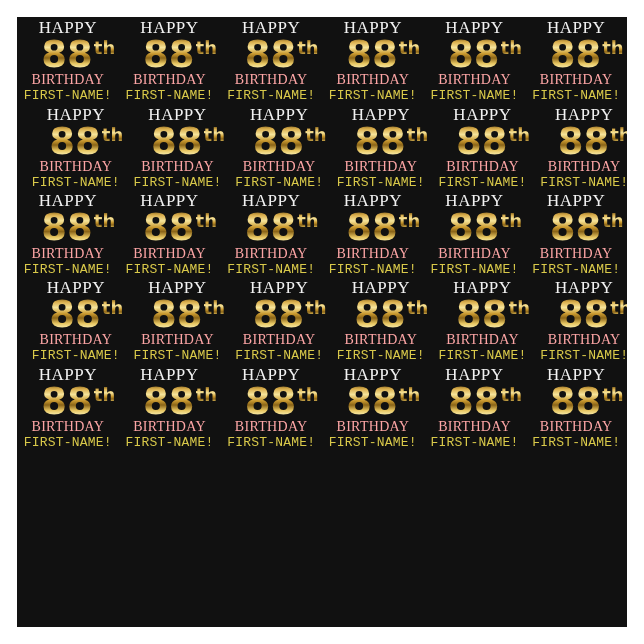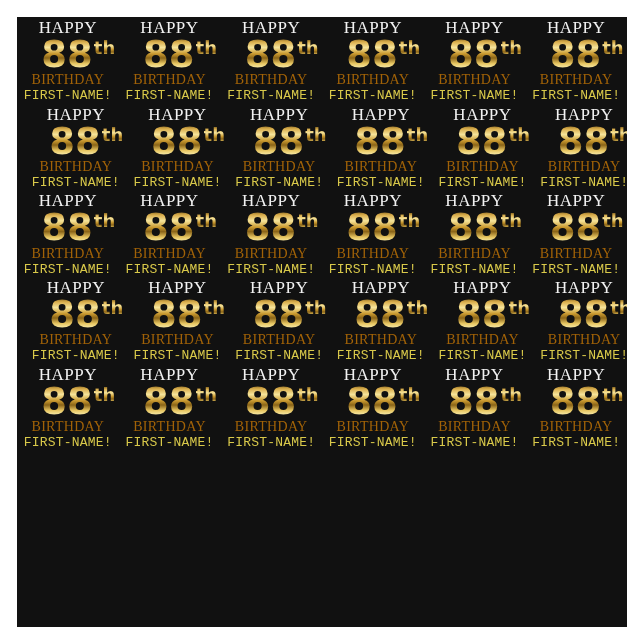--- a/index.html
+++ b/index.html
@@ -102,21 +102,21 @@
         #c9992f 58%,
         #8a6418 72%,
         #e8c763 88%,
         #f7eaa8 100%);
     -webkit-background-clip: text;
     background-clip: text;
     color: transparent;
     -webkit-text-fill-color: transparent;
   }
   .birthday {
-    color: #a16207;
+    color: #fca5a5;
     font-family: "Liberation Serif", serif;
     font-size: 14px;
     letter-spacing: 0.3px;
     line-height: 1;
     margin-bottom: 2px;
     white-space: nowrap;
   }
   .firstname {
     font-family: Liberation Mono, monospace;
     font-size: 13px;

